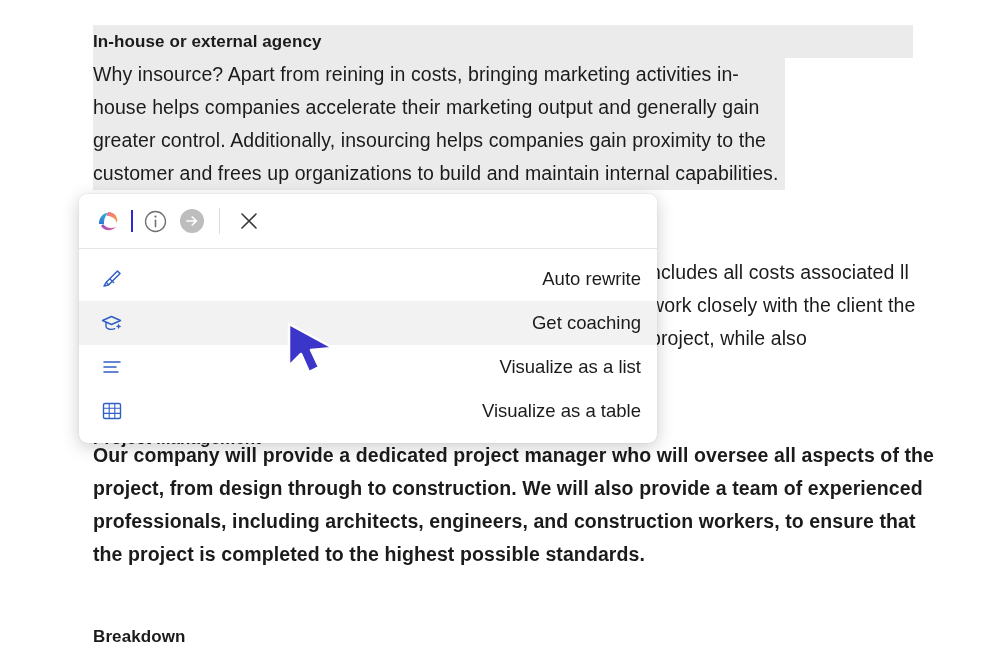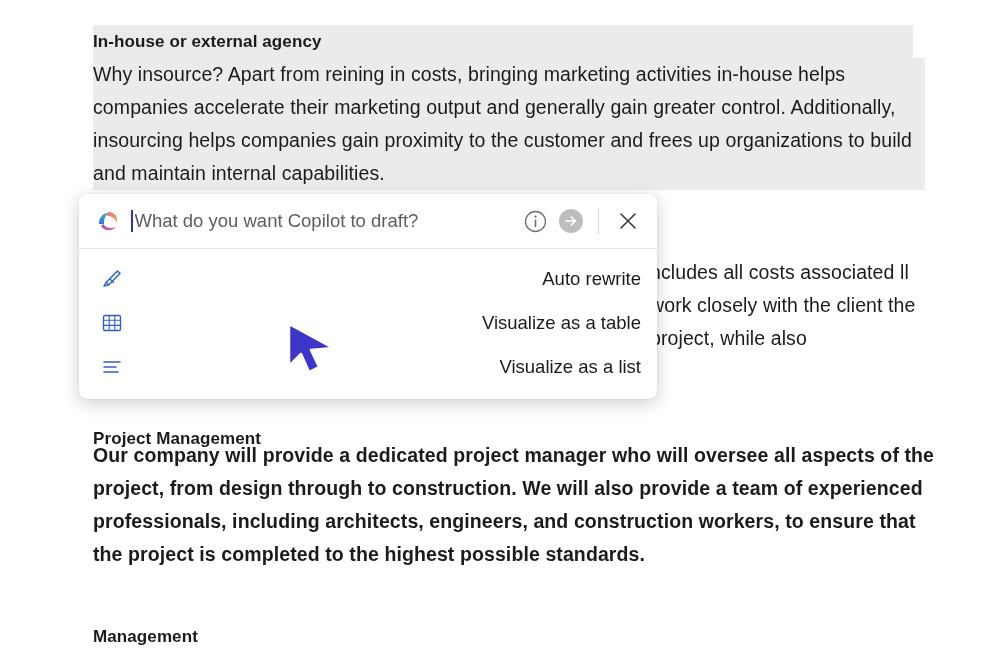--- a/index.html
+++ b/index.html
@@ -153,38 +153,38 @@
 </style>
 </head>
 <body>
 
 <div class="doc">
 
   <div class="para bold hl" style="left:93px; top:25px; width:820px;">
     <span>In-house or external agency</span>
   </div>
 
-  <div class="para hl" style="left:93px; top:58px; width:832px;">
+  <div class="para hl" style="left:93px; top:58px; width:692px;">
     <span>Why insource? Apart from reining in costs, bringing marketing activities in-house helps companies accelerate their marketing output and generally gain greater control. Additionally, insourcing helps companies gain proximity to the customer and frees up organizations to build and maintain internal capabilities.</span>
   </div>
 
   <div class="para" style="left:650px; top:256px; width:300px; text-align:left;">
     <span>ncludes all costs associated ll work closely with the client the project, while also</span>
   </div>
 
   <div class="para bold" style="left:93px; top:422px; width:500px;">
     <span>Project Management</span>
   </div>
 
   <div class="para" style="left:93px; top:439px; width:850px;font-weight:bold;">
     <span>Our company will provide a dedicated project manager who will oversee all aspects of the project, from design through to construction. We will also provide a team of experienced professionals, including architects, engineers, and construction workers, to ensure that the project is completed to the highest possible standards.</span>
   </div>
 
   <div class="para bold" style="left:93px; top:620px; width:300px;">
-    <span>Management</span>
+    <span>Breakdown</span>
   </div>
 </div>
 
 <div class="copilot">
 
   <div class="copilot-input-row">
 
     <span class="copilot-logo">
       <svg width="26" height="26" viewBox="0 0 26 26">
         <defs>
@@ -203,21 +203,20 @@
         </defs>
         <path d="M4 16 C4 9 9 4 15 5 C10 7 9 11 9 16 Z" fill="url(#cpg2)"></path>
         <path d="M13 4 C20 4 23 9 22 15 C20 10 17 8 12 8 Z" fill="url(#cpg1)"></path>
         <path d="M6 18 C9 23 16 24 21 19 C16 21 11 20 8 16 Z" fill="url(#cpg3)"></path>
         <circle cx="13" cy="13" r="3.2" fill="#ffffff" opacity="0.0"></circle>
       </svg>
     </span>
 
     <span class="caret"></span>
 
-    <span class="copilot-placeholder">What do you want Copilot to draft?</span>
 
     <span class="icon-btn">
       <svg width="25" height="25" viewBox="0 0 25 25">
         <circle cx="12.5" cy="12.5" r="10" fill="none" stroke="#707070" stroke-width="1.3"></circle>
         <circle cx="12.5" cy="7.6" r="1.15" fill="#707070"></circle>
         <rect x="11.7" y="10.4" width="1.6" height="8" rx="0.8" fill="#707070"></rect>
       </svg>
     </span>
 
     <span class="icon-btn">
@@ -242,38 +241,48 @@
       <span class="menu-icon">
         <svg width="24" height="24" viewBox="0 0 24 24">
           <path d="M4 19 L8.5 18 L20 6.5 L17.5 4 L6 15.5 Z" fill="none" stroke="#2f5fc4" stroke-width="1.5" stroke-linejoin="round"></path>
           <path d="M6.2 15.3 L8.7 17.8" fill="none" stroke="#2f5fc4" stroke-width="1.3"></path>
           <path d="M10 12 L14 16" fill="none" stroke="#2f5fc4" stroke-width="1.2"></path>
         </svg>
       </span>
       <span class="menu-label">Auto rewrite</span>
     </div>
 
+    <div class="menu-item hover">
+      <span class="menu-icon">
+        <svg width="24" height="24" viewBox="0 0 24 24">
+          <path d="M2.5 9.5 L11.5 5.5 L20.5 9.5 L11.5 13.5 Z" fill="none" stroke="#2f5fc4" stroke-width="1.4" stroke-linejoin="round"></path>
+          <path d="M6 11.5 V15.5 C6 17.2 9 18.4 11.5 18.4 C12.6 18.4 13.8 18.2 14.8 17.7" fill="none" stroke="#2f5fc4" stroke-width="1.4" stroke-linecap="round"></path>
+          <path d="M18.6 12.6 L19.4 14.6 L21.4 15.4 L19.4 16.2 L18.6 18.2 L17.8 16.2 L15.8 15.4 L17.8 14.6 Z" fill="#2f5fc4"></path>
+        </svg>
+      </span>
+      <span class="menu-label">Get coaching</span>
+    </div>
+
+    <div class="menu-item">
+      <span class="menu-icon">
+        <svg width="24" height="24" viewBox="0 0 24 24">
+          <path d="M4 7 H20 M4 12 H16 M4 17 H18" fill="none" stroke="#2f5fc4" stroke-width="1.6" stroke-linecap="round"></path>
+        </svg>
+      </span>
+      <span class="menu-label">Visualize as a list</span>
+    </div>
 
     <div class="menu-item">
       <span class="menu-icon">
         <svg width="24" height="24" viewBox="0 0 24 24">
           <rect x="3.5" y="4.5" width="17" height="15" rx="1.5" fill="none" stroke="#2f5fc4" stroke-width="1.4"></rect>
           <path d="M3.5 9.2 H20.5 M3.5 14.4 H20.5 M9.2 4.5 V19.5 M14.8 4.5 V19.5" fill="none" stroke="#2f5fc4" stroke-width="1.1"></path>
         </svg>
       </span>
       <span class="menu-label">Visualize as a table</span>
-    </div>
-
-    <div class="menu-item">
-      <span class="menu-icon">
-        <svg width="24" height="24" viewBox="0 0 24 24">
-          <path d="M4 7 H20 M4 12 H16 M4 17 H18" fill="none" stroke="#2f5fc4" stroke-width="1.6" stroke-linecap="round"></path>
-        </svg>
-      </span>
-      <span class="menu-label">Visualize as a list</span>
     </div>
   </div>
 </div>
 
 <div class="cursor">
   <svg width="62" height="62" viewBox="0 0 62 62">
     <path d="M6 6 L6 48 L18 36 L26 54 L36 49 L28 32 L50 30 Z" fill="#3b35c9" stroke="#ffffff" stroke-width="2.5" stroke-linejoin="round"></path>
   </svg>
 </div>
 

